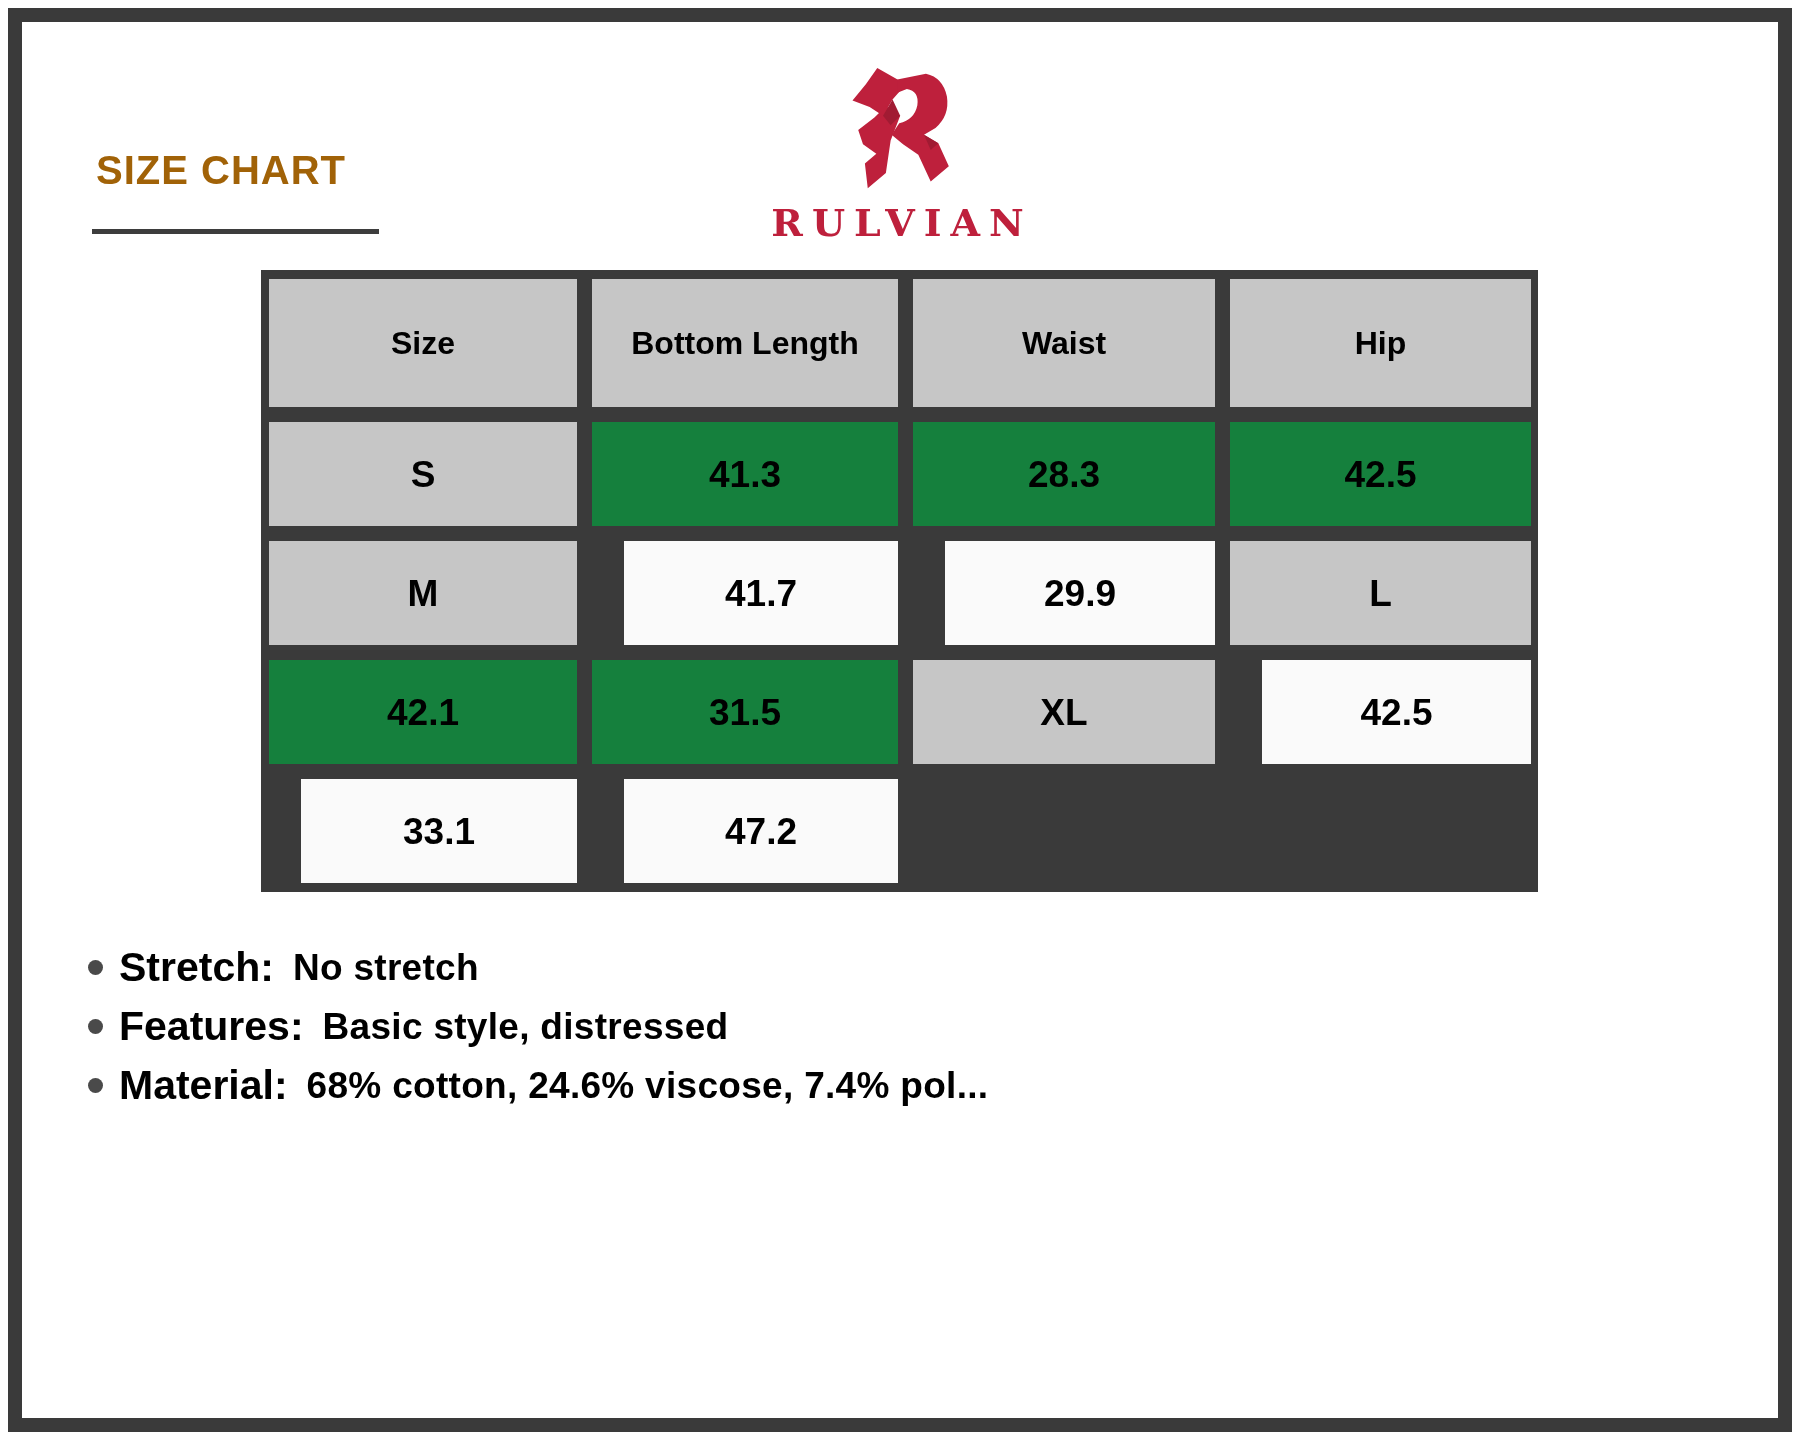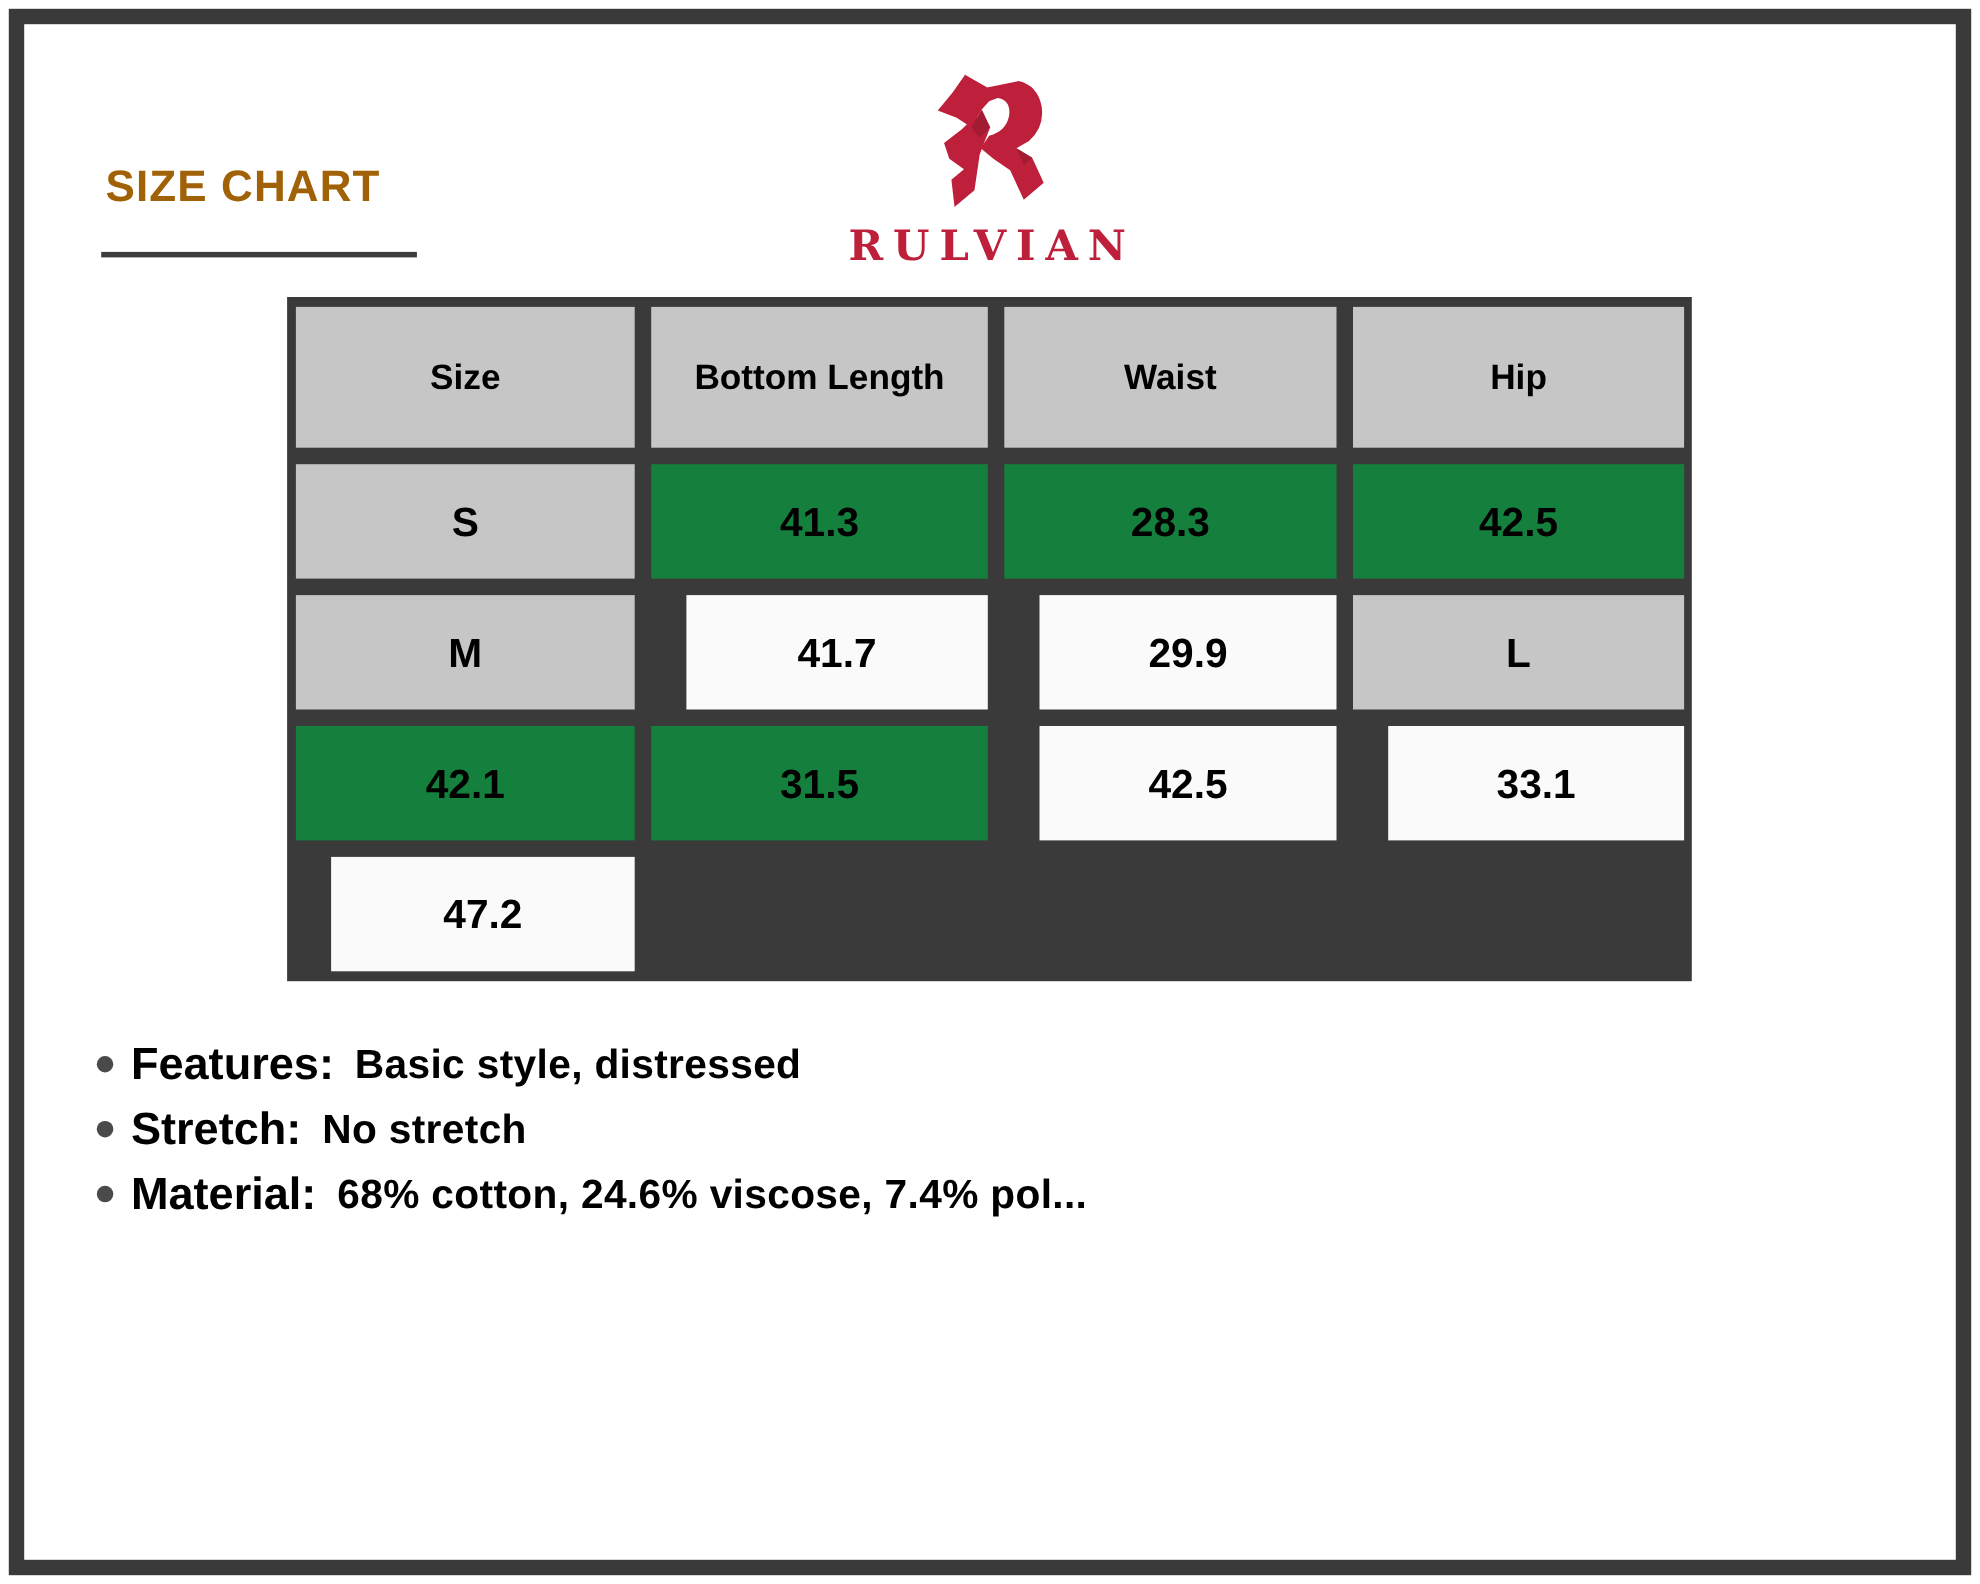--- a/index.html
+++ b/index.html
@@ -93,35 +93,36 @@
     <div class="cell val">42.5</div>
 
     <div class="cell size">M</div>
     <div class="cell val alt">41.7</div>
     <div class="cell val alt">29.9</div>
 
     <div class="cell size">L</div>
     <div class="cell val">42.1</div>
     <div class="cell val">31.5</div>
 
+    <div class="cell size">XL</div>
     <div class="cell val alt">42.5</div>
     <div class="cell val alt">33.1</div>
     <div class="cell val alt">47.2</div>
   </div>
 
   <ul class="details">
     <li>
       <span class="dot"></span>
-      <span class="dl">Features:</span>
-      <span class="dv">Basic style, distressed</span>
+      <span class="dl">Stretch:</span>
+      <span class="dv">No stretch</span>
     </li>
     <li>
       <span class="dot"></span>
-      <span class="dl">Stretch:</span>
-      <span class="dv">No stretch</span>
+      <span class="dl">Features:</span>
+      <span class="dv">Basic style, distressed</span>
     </li>
     <li>
       <span class="dot"></span>
       <span class="dl">Material:</span>
       <span class="dv">68% cotton, 24.6% viscose, 7.4% pol...</span>
     </li>
   </ul>
 
 </div>
 

